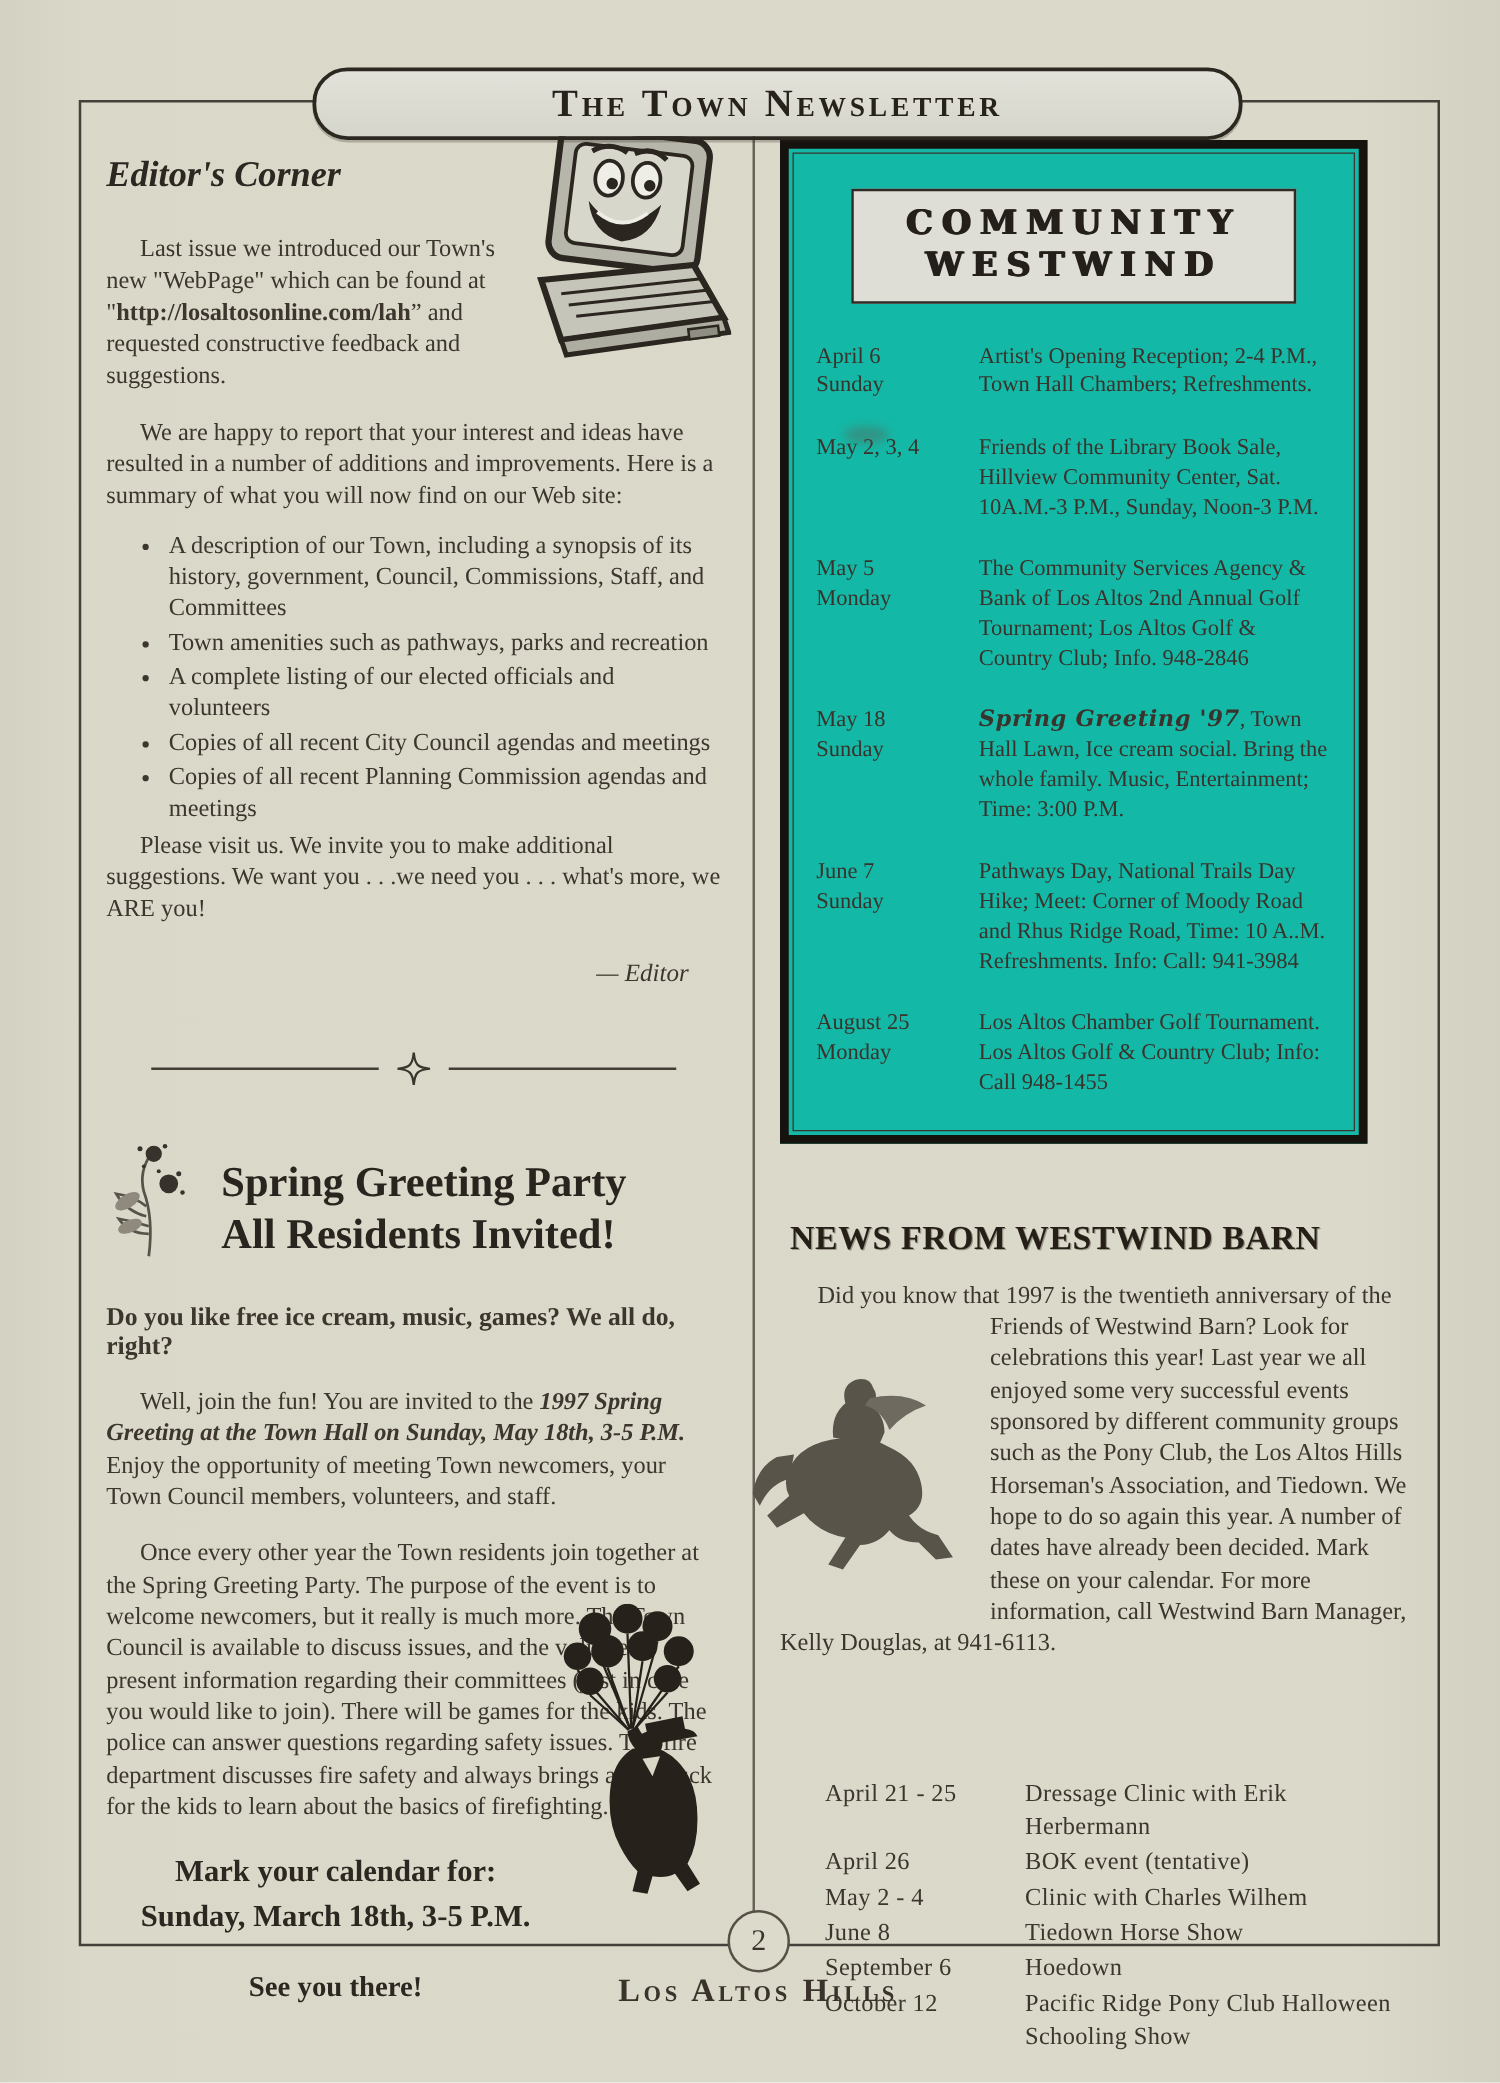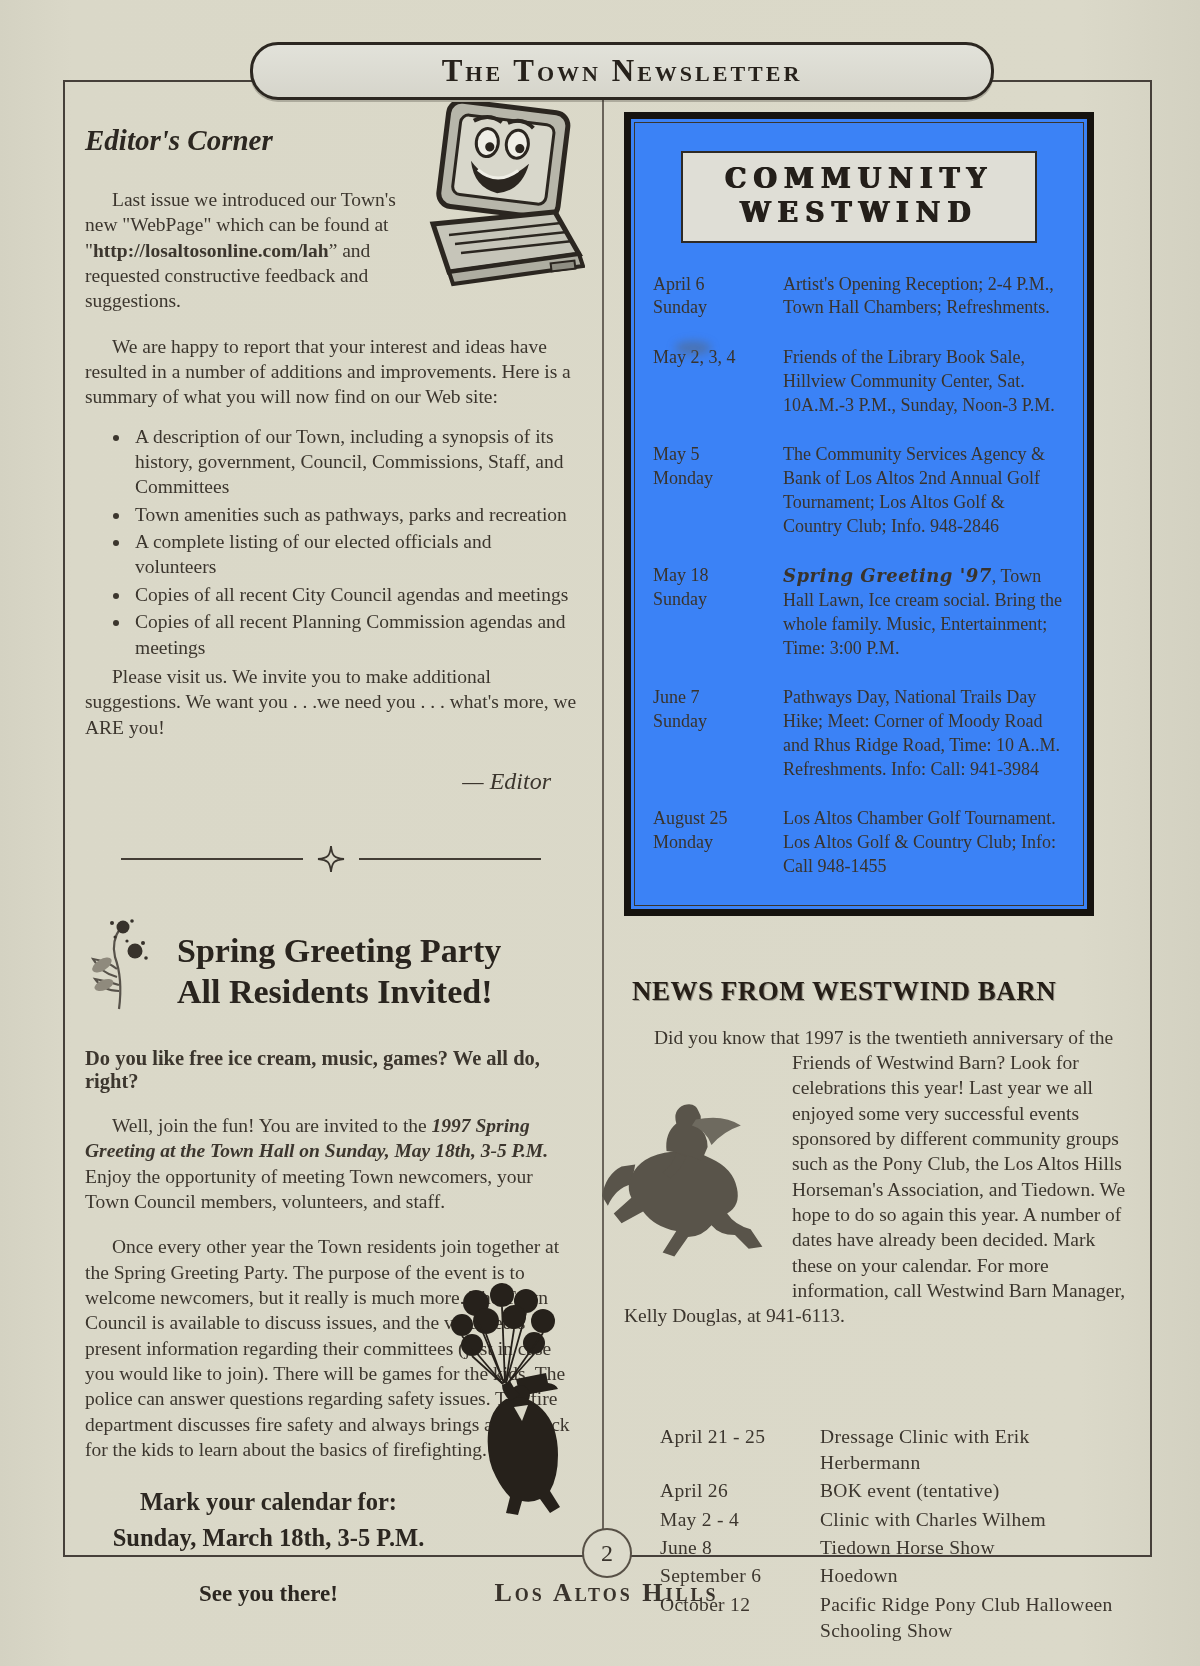--- a/index.html
+++ b/index.html
@@ -14,21 +14,21 @@
   .page-frame{
     position:absolute;left:63px;top:80px;width:1085px;height:1473px;
     border:2px solid #46403a;
   }
   .column-divider{
     position:absolute;left:602px;top:100px;height:1450px;width:2px;
     background:#6a645a;
   }
   
   .banner{
-    position:absolute;left:250px;top:42px;width:738px;height:52px;
+    position:absolute;left:250px;top:54px;width:738px;height:52px;
     border:3px solid #2c2721;border-radius:28px;
     background:linear-gradient(180deg,#e2e2da 0,#d6d5cb 100%);
     display:flex;align-items:center;justify-content:center;
     box-shadow:0 2px 0 rgba(40,35,28,.25);
     z-index:5;
   }
   .banner h1{
     margin:0;font-size:31px;font-weight:bold;letter-spacing:3px;
     font-variant:small-caps;color:#27221c;
   }
@@ -41,39 +41,39 @@
   
   .kicker{font-size:29px;font-weight:bold;font-style:italic;color:#2c2721;margin:6px 0 0;}
   .ec-title{font-size:31px;font-weight:bold;color:#2c2721;margin:18px 0 0;}
   .laptop{position:absolute;right:-8px;top:-16px;width:182px;height:192px;}
   .ec-p1{margin-top:30px;width:332px;}
   .ec-p1 .url{font-weight:bold;text-align:right;}
   .ec-p2{margin-top:20px;}
   .ec-bullets{margin:14px 0 0;padding-left:46px;}
   .ec-bullets li{margin:2px 0;padding-left:4px;}
   .ec-p3{margin-top:4px;}
-  .byline{margin:28px 26px 0 0;text-align:right;font-style:italic;font-size:24px;}
+  .byline{margin:28px 26px 0 0;text-align:right;font-style:italic;font-size:20px;}
   
   .ornament{margin:50px auto 0;width:420px;display:flex;align-items:center;gap:14px;}
   .ornament .line{flex:1;height:2px;background:#433d35;}
   .ornament svg{flex:0 0 auto;}
   
   .spring-head{margin-top:40px;display:flex;align-items:flex-end;gap:12px;}
   .spring-head .titles{font-size:34px;font-weight:bold;color:#29241e;line-height:1.22;}
   .tagline{margin-top:34px;font-size:20.5px;font-weight:bold;}
   .sp-p1{margin-top:20px;}
   .sp-p1 em{font-weight:bold;}
   .sp-p2{margin-top:20px;}
   .cta{margin-top:26px;padding-right:125px;text-align:center;font-weight:bold;color:#2c2721;}
   .cta .l1{font-size:24.5px;}
   .cta .l2{font-size:24.5px;margin-top:8px;}
   .cta .l3{font-size:23px;margin-top:29px;}
   .balloon-man{position:absolute;left:448px;top:1283px;width:126px;height:246px;z-index:3;}
   
-  .cal-box{width:470px;border:7px solid #16130f;background:#3b82f6;box-sizing:border-box;}
+  .cal-box{width:470px;border:7px solid #16130f;background:#14b8a6;box-sizing:border-box;}
   .cal-inner{border:1px solid #3a352e;margin:3px;padding:16px 18px 20px;position:relative;}
   .cal-titlebox{
     border:2px solid #2e2a25;width:352px;margin:12px auto 30px;padding:9px 0 11px;
     text-align:center;background:#dfded6;
   }
   .cal-titlebox div{
     font-family:"DejaVu Serif","Liberation Serif",serif;font-weight:900;
     font-size:27px;line-height:1.25;letter-spacing:7px;color:#241f1a;
     text-shadow:.7px 0 0 #241f1a,-.7px 0 0 #241f1a;
   }

